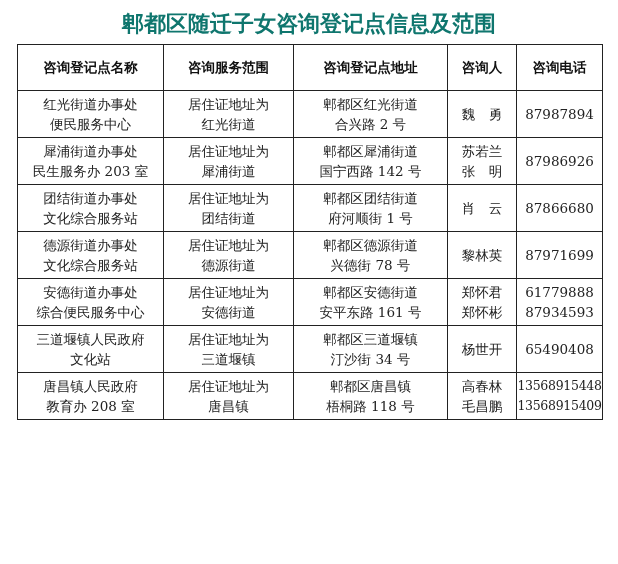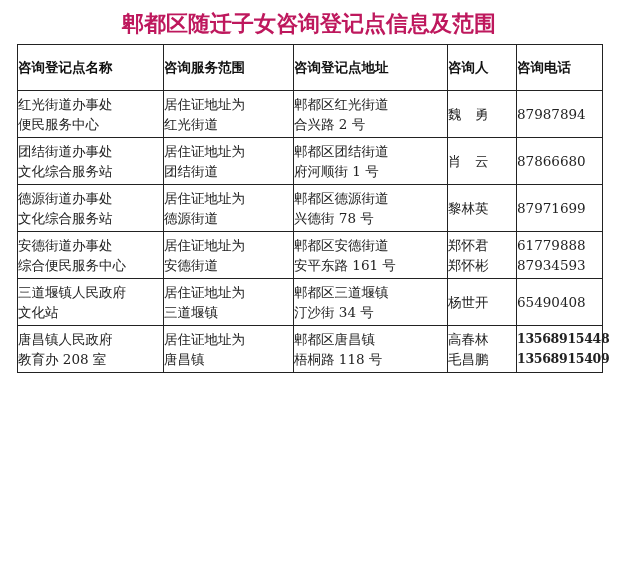--- a/index.html
+++ b/index.html
@@ -18,33 +18,33 @@
     .title {
       position: absolute;
       top: 8px;
       left: 0;
       width: 618px;
       text-align: center;
       font-size: 22px;
       font-weight: bold;
       letter-spacing: 0px;
       line-height: 30px;
-      color: #be185d;
+      color: #0f766e;
     }
     table.info {
       position: absolute;
       top: 44px;
       left: 17px;
       border-collapse: collapse;
       table-layout: fixed;
       width: 585px;
     }
     table.info th, table.info td {
       border: 1.2px solid #222;
-      text-align: left;
+      text-align: center;
       vertical-align: middle;
       padding: 0;
     }
     table.info th {
       height: 45px;
       font-family: "DejaVu Sans", "Liberation Sans", sans-serif;
       font-weight: bold;
       font-size: 13.5px;
       color: #111;
     }
@@ -57,21 +57,20 @@
     .cell-line {
       display: block;
       white-space: nowrap;
     }
     td.phone .cell-line {
       font-size: 13.5px;
     }
     td.phone.long .cell-line {
       font-size: 12.5px;
       letter-spacing: -0.3px;
-      font-weight: bold;
     }
     .col-name { width: 146px; }
     .col-scope { width: 130px; }
     .col-addr { width: 154px; }
     .col-person { width: 69px; }
     .col-phone { width: 86px; }
   </style>
 </head>
 <body>
 
@@ -110,20 +109,41 @@
         </td>
         <td>
           <span class="cell-line">魏　勇</span>
         </td>
         <td class="phone">
           <span class="cell-line">87987894</span>
         </td>
       </tr>
       <tr>
         <td>
+          <span class="cell-line">犀浦街道办事处</span>
+          <span class="cell-line">民生服务办 203 室</span>
+        </td>
+        <td>
+          <span class="cell-line">居住证地址为</span>
+          <span class="cell-line">犀浦街道</span>
+        </td>
+        <td>
+          <span class="cell-line">郫都区犀浦街道</span>
+          <span class="cell-line">国宁西路 142 号</span>
+        </td>
+        <td>
+          <span class="cell-line">苏若兰</span>
+          <span class="cell-line">张　明</span>
+        </td>
+        <td class="phone">
+          <span class="cell-line">87986926</span>
+        </td>
+      </tr>
+      <tr>
+        <td>
           <span class="cell-line">团结街道办事处</span>
           <span class="cell-line">文化综合服务站</span>
         </td>
         <td>
           <span class="cell-line">居住证地址为</span>
           <span class="cell-line">团结街道</span>
         </td>
         <td>
           <span class="cell-line">郫都区团结街道</span>
           <span class="cell-line">府河顺街 1 号</span>

